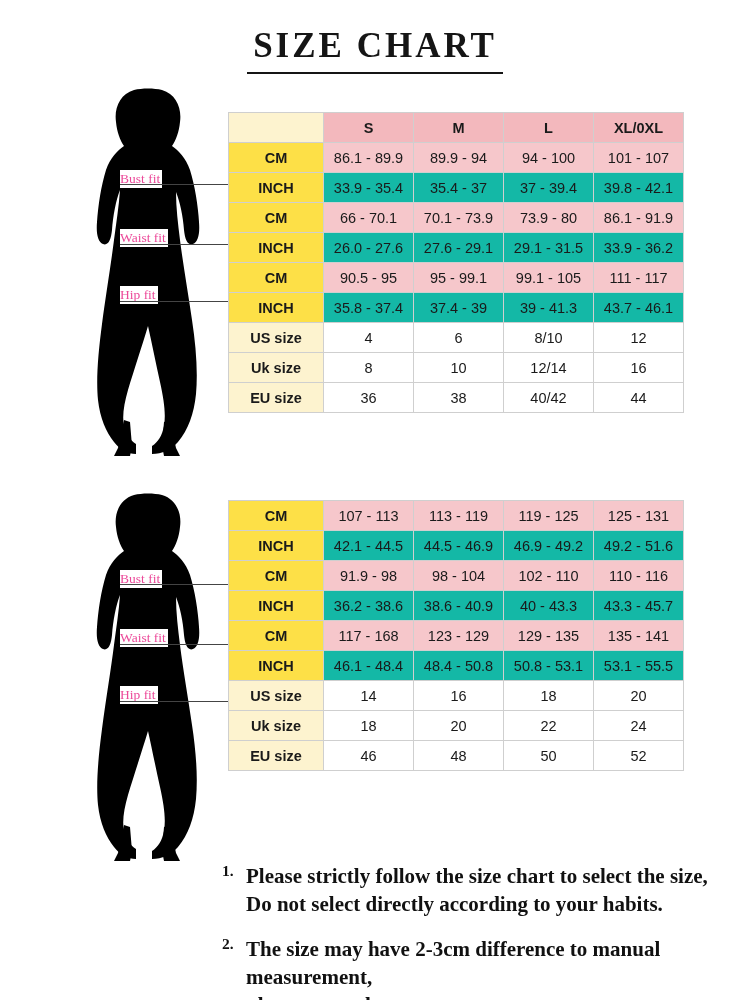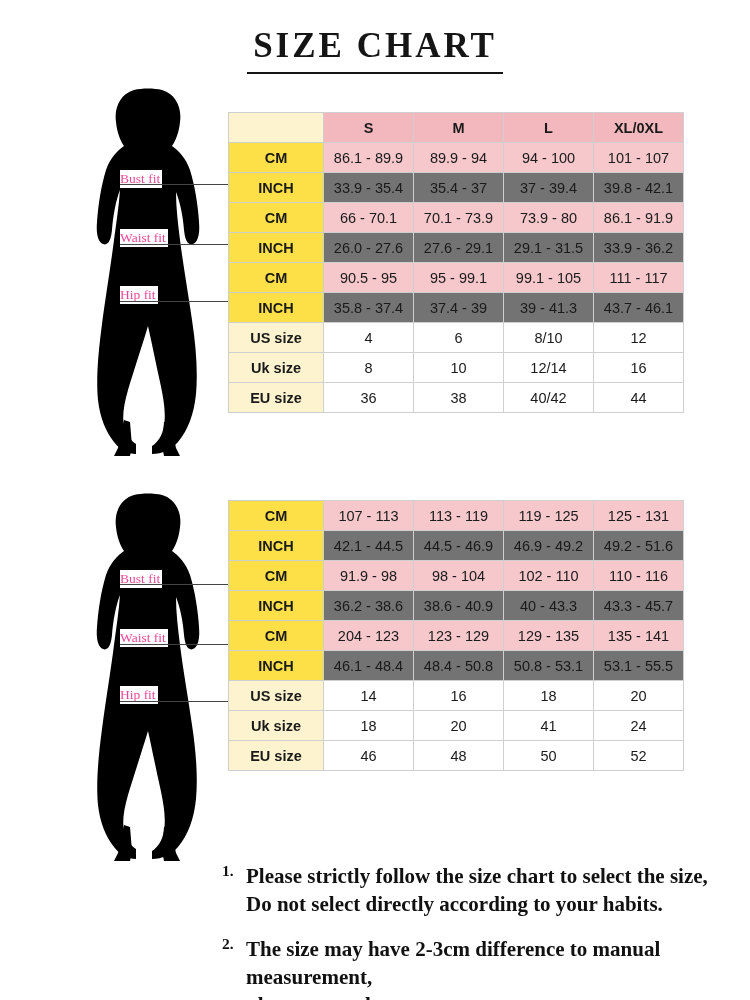--- a/index.html
+++ b/index.html
@@ -105,21 +105,21 @@
     background: #fdf3cf;
     font-weight: 700;
     font-size: 14px;
     color: #222;
   }
   td.pink {
     background: #f6c7cb;
     font-size: 14.5px;
   }
   td.cream {
-    background: #737373;
+    background: #14b8a6;
     font-size: 14.5px;
     margin-top: 12px;
   }
   td.white {
     background: #ffffff;
     font-size: 15px;
   }
 
   
   .notes {
@@ -313,21 +313,21 @@
         </tr>
         <tr>
           <td class="lbl">INCH</td>
           <td class="cream">36.2 - 38.6</td>
           <td class="cream">38.6 - 40.9</td>
           <td class="cream">40 - 43.3</td>
           <td class="cream">43.3 - 45.7</td>
         </tr>
         <tr>
           <td class="lbl">CM</td>
-          <td class="pink">204 - 123</td>
+          <td class="pink">117 - 168</td>
           <td class="pink">123 - 129</td>
           <td class="pink">129 - 135</td>
           <td class="pink">135 - 141</td>
         </tr>
         <tr>
           <td class="lbl">INCH</td>
           <td class="cream">46.1 - 48.4</td>
           <td class="cream">48.4 - 50.8</td>
           <td class="cream">50.8 - 53.1</td>
           <td class="cream">53.1 - 55.5</td>
@@ -336,21 +336,21 @@
           <td class="lbl-plain">US size</td>
           <td class="white">14</td>
           <td class="white">16</td>
           <td class="white">18</td>
           <td class="white">20</td>
         </tr>
         <tr>
           <td class="lbl-plain">Uk size</td>
           <td class="white">18</td>
           <td class="white">20</td>
-          <td class="white">41</td>
+          <td class="white">22</td>
           <td class="white">24</td>
         </tr>
         <tr>
           <td class="lbl-plain">EU size</td>
           <td class="white">46</td>
           <td class="white">48</td>
           <td class="white">50</td>
           <td class="white">52</td>
         </tr>
       </tbody>

